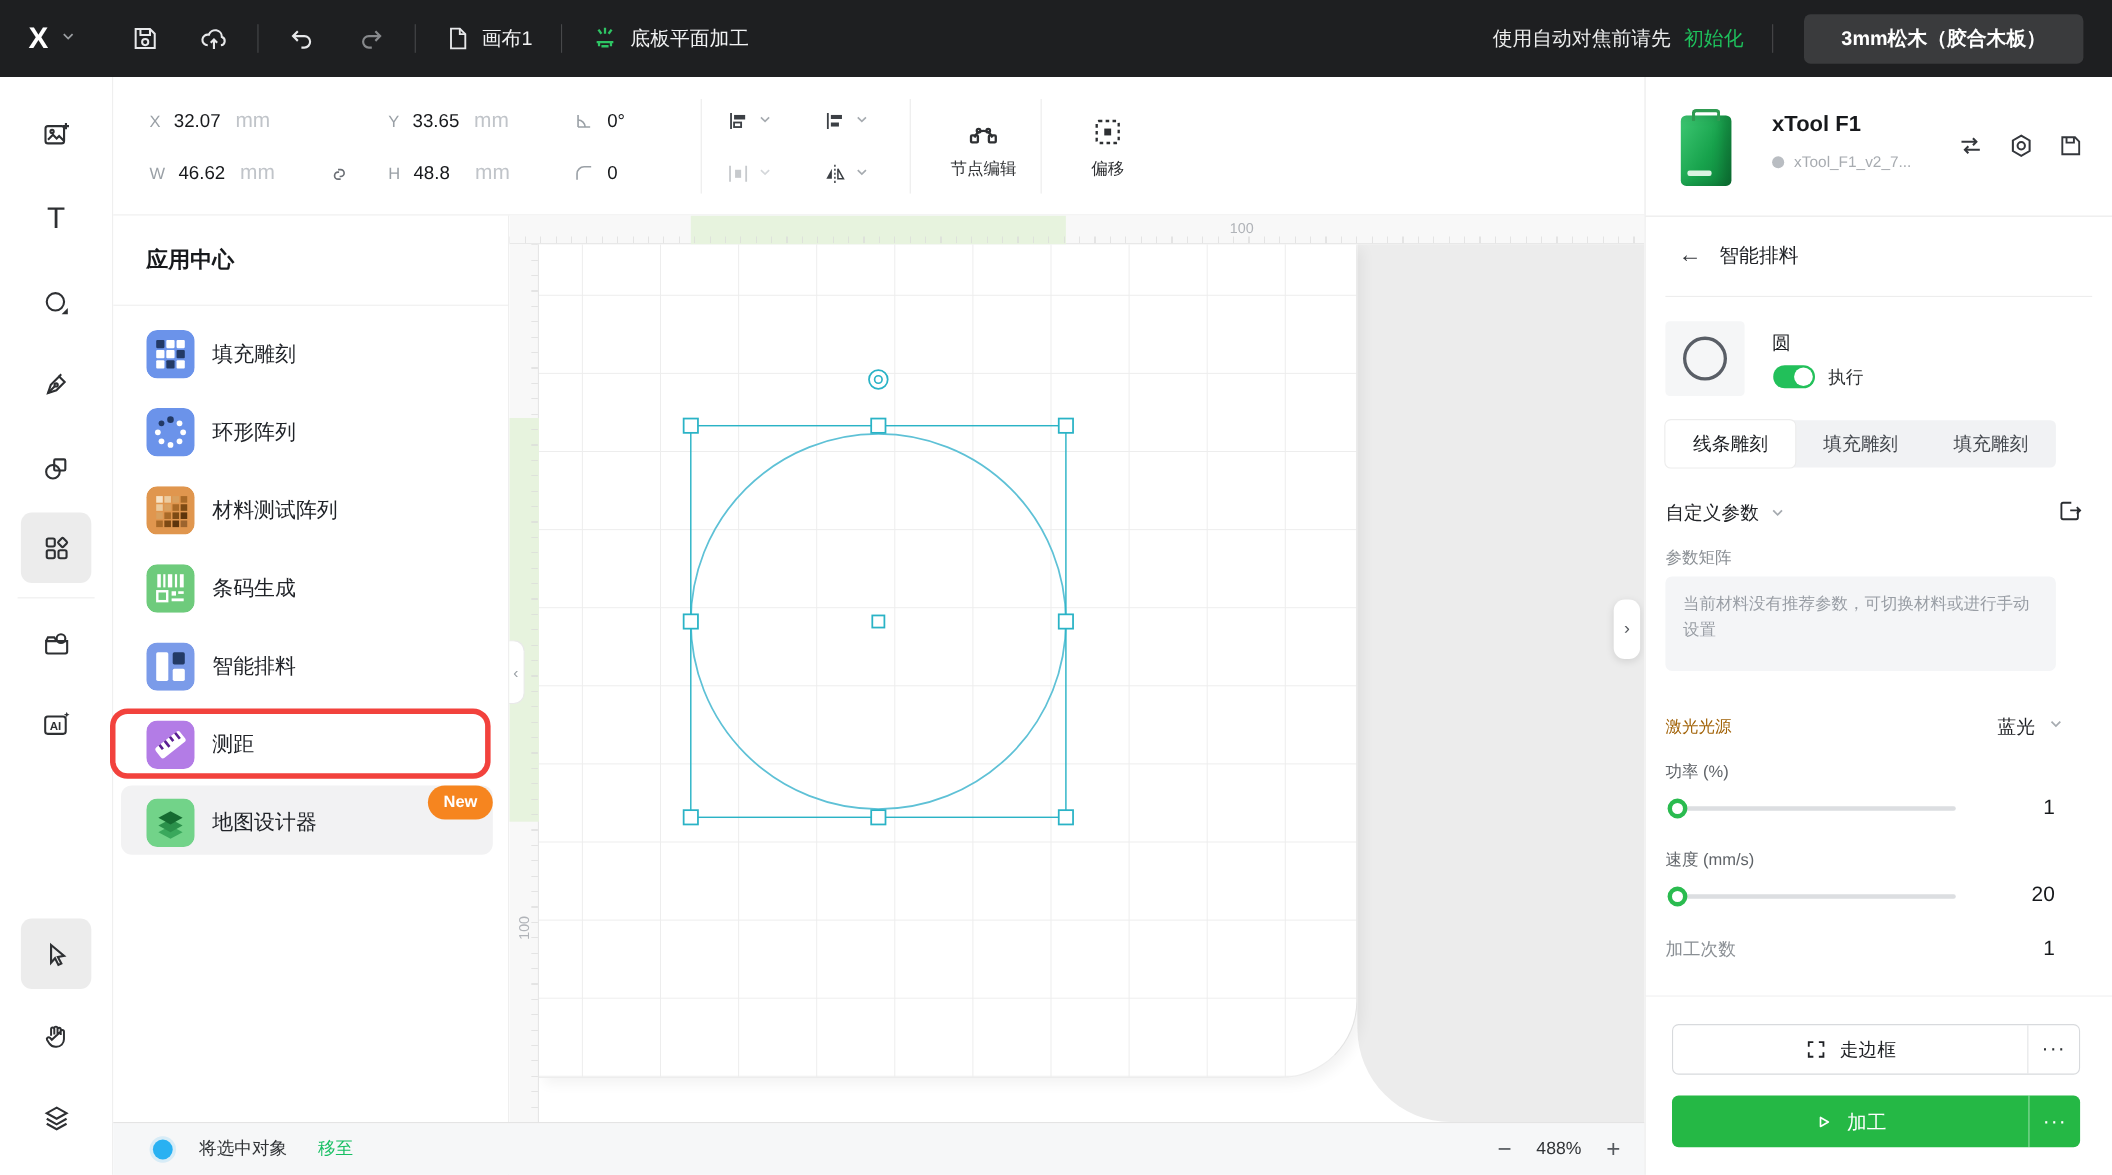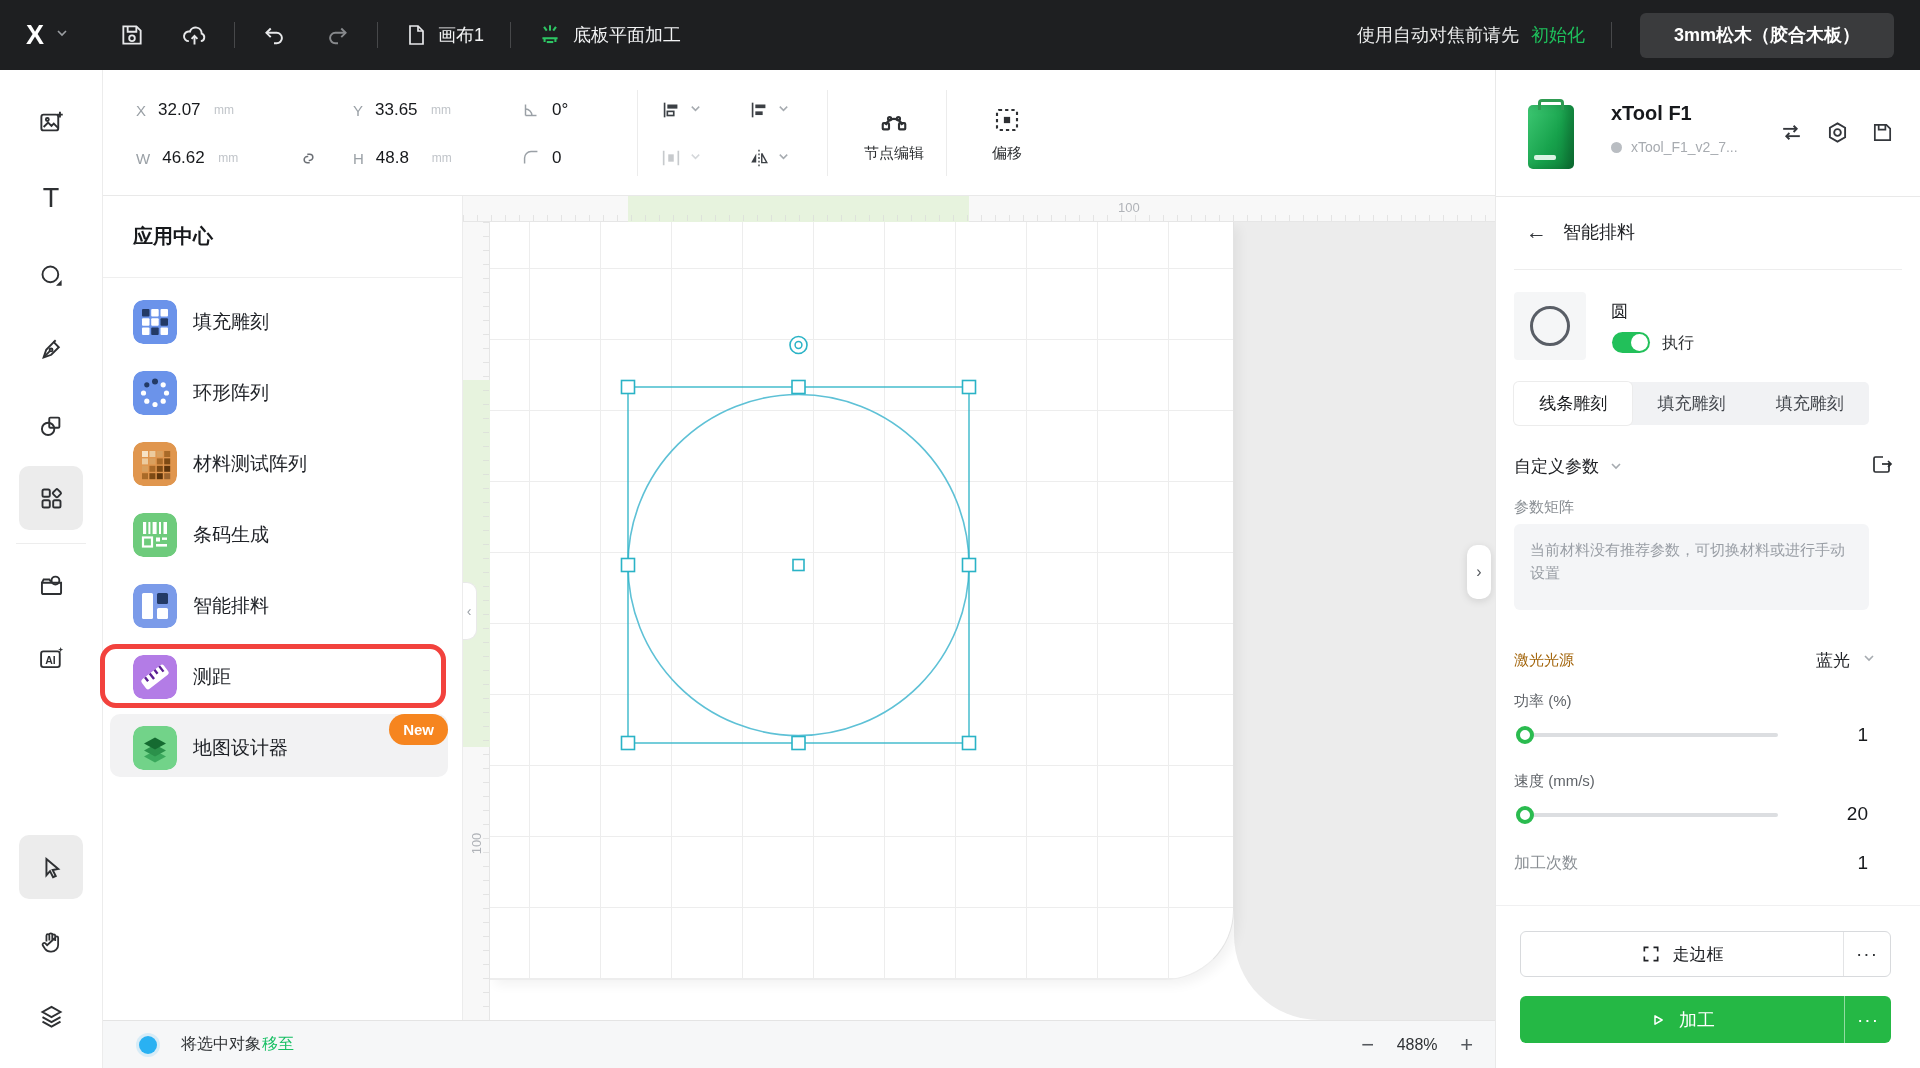--- a/index.html
+++ b/index.html
@@ -33,21 +33,21 @@
   .rail-item.sel { background:#ececec; }
   .rail-sep { position:absolute; left:16px; right:16px; top:473px; height:1px; background:#ededed; }
   .railT { font-size:27px; font-weight:500; color:#2e3033; }
 
   
   .toolbar { position:absolute; left:103px; top:0; width:1392px; height:126px; background:#fff;
     border-bottom:1px solid #e9e9e9; }
   .prop { position:absolute; display:flex; align-items:center; height:30px; }
   .p-label { color:#9aa0a6; font-size:15px; margin-right:12px; }
   .p-value { color:#17191c; font-size:17px; min-width:56px; }
-  .p-unit { color:#c0c4c9; font-size:12px;text-align:center; }
+  .p-unit { color:#c0c4c9; font-size:19px;text-align:center; }
   .t-sep { position:absolute; top:20px; width:1px; height:86px; background:#ececec; }
   .al { position:absolute; display:flex; align-items:center; gap:7px; color:#3c4045; height:30px; background:none; border:none; cursor:pointer; }
   .al .chev { color:#a6abb0; }
   .al.dimmed { color:#c7cacd; } .al.dimmed .chev { color:#d4d7da; }
   .tool-btn { position:absolute; top:18px; width:92px; height:92px; background:none; border:none; cursor:pointer;
     display:flex; flex-direction:column; align-items:center; justify-content:center; gap:9px; color:#2e3033; }
   .tool-btn span { font-size:15px; color:#2e3033; white-space:nowrap; }
 
   
   .left-panel { position:absolute; left:103px; top:126px; width:360px; height:872px; background:#fff; border-right:1px solid #ececec; }
@@ -90,21 +90,21 @@
     display:flex; align-items:center; justify-content:center; cursor:pointer; font-size:14px; }
   .expand-right { position:absolute; right:4px; top:349px; width:24px; height:54px; background:#fff;
     border-radius:10px; box-shadow:0 2px 8px rgba(0,0,0,0.12); color:#55595e;
     display:flex; align-items:center; justify-content:center; cursor:pointer; font-size:16px; border:none; }
 
   
   .statusbar { position:absolute; left:103px; bottom:0; width:1392px; height:48px; background:#f6f7f8;
     border-top:1px solid #e4e4e4; display:flex; align-items:center; padding:0 22px 0 36px; }
   .sb-dot { width:18px; height:18px; border-radius:50%; background:#29b1f2; box-shadow:0 0 0 3px rgba(41,177,242,.15); margin-right:24px; }
   .sb-text { font-size:16px; color:#303336; }
-  .sb-link { font-size:16px; color:#17bf63; margin-left:1px; cursor:pointer; }
+  .sb-link { font-size:16px; color:#17bf63; margin-left:28px; cursor:pointer; }
   .zoom-ctrl { margin-left:auto; display:flex; align-items:center; gap:16px; }
   .zoom-btn { background:none; border:none; font-size:22px; color:#55595e; cursor:pointer; line-height:1; }
   .zoom-val { font-size:16px; color:#303336; min-width:54px; text-align:center; }
 
   
   .right-panel { position:absolute; left:1495px; top:0; width:425px; height:998px; background:#fff; border-left:1px solid #e9e9e9; }
   .dev-img { position:absolute; left:32px; top:35px; width:46px; height:64px; border-radius:5px;
     background:linear-gradient(120deg,#3ec873 0%,#17a24c 55%,#0d7d38 100%); box-shadow:inset -8px 0 10px rgba(0,0,0,.18); }
   .dev-img::before { content:""; position:absolute; left:10px; top:-6px; width:20px; height:8px; border:3px solid #2f9b52; border-bottom:none; border-radius:4px 4px 0 0; }
   .dev-img::after { content:""; position:absolute; left:6px; bottom:9px; width:22px; height:5px; background:#d9f3e2; border-radius:2px; }

